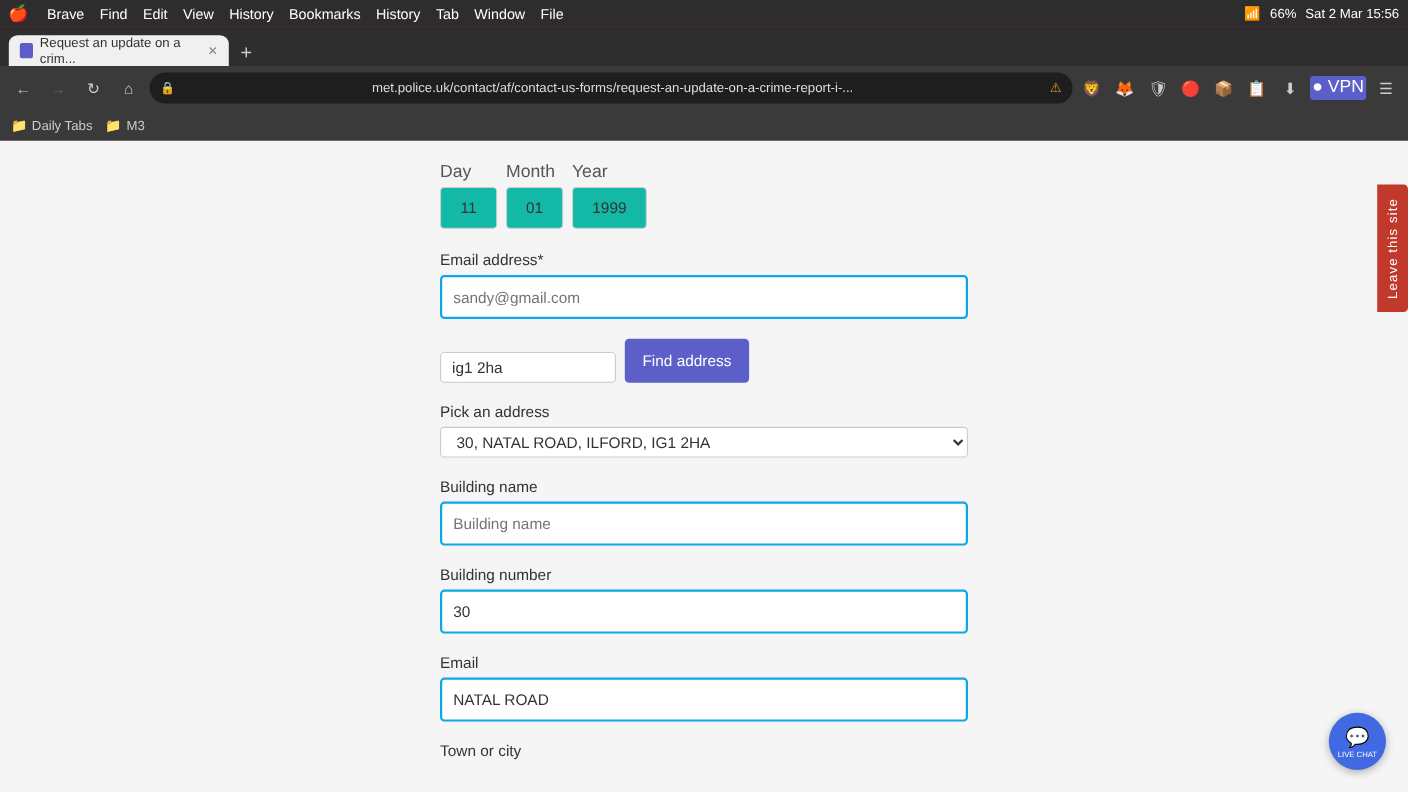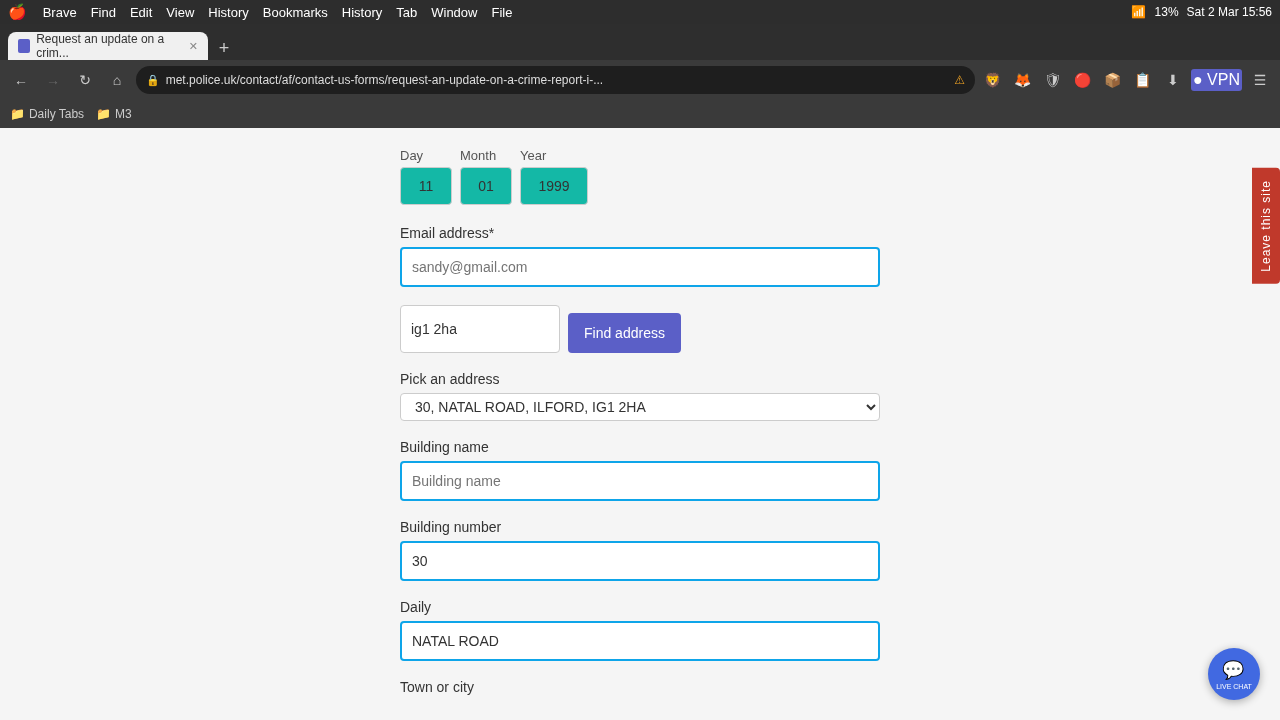--- a/index.html
+++ b/index.html
@@ -108,21 +108,21 @@
       background: #1e1e1e;
       border-radius: 14px;
       display: flex;
       align-items: center;
       padding: 0 10px;
       gap: 6px;
       font-size: 12px;
       color: #ccc;
     }
     .address-lock { color: #888; font-size: 11px; }
-    .address-text { flex: 1; font-size: 12px; color: #ddd; }
+    .address-text { flex: 1; font-size: 12px; color: #ddd; text-align: center; }
 
     
     .bookmarks-bar {
       height: 28px;
       background: #3a3a3a;
       display: flex;
       align-items: center;
       padding: 0 10px;
       gap: 12px;
       font-size: 12px;
@@ -153,21 +153,21 @@
       width: 480px;
     }
 
     
     .date-row {
       display: flex;
       gap: 8px;
       margin-bottom: 20px;
     }
     .date-label {
-      font-size: 13px;
+      font-size: 16px;
       color: #555;
       margin-bottom: 4px;
     }
 
     .field-group {
       margin-bottom: 18px;
     }
     .field-label {
       font-size: 14px;
       color: #333;
@@ -188,21 +188,21 @@
       outline: none;
     }
 
     .postcode-row {
       display: flex;
       gap: 8px;
       align-items: flex-end;
     }
     .postcode-input {
       width: 160px;
-      height: 48px;
+      height: 28px;
       border: 1px solid #ccc;
       border-radius: 4px;
       padding: 0 10px;
       font-size: 14px;
       color: #333;
       background: #fff;
       outline: none;
     }
     .find-address-btn {
       height: 40px;
@@ -322,21 +322,21 @@
     <span>View</span>
     <span>History</span>
     <span>Bookmarks</span>
     <span>History</span>
     <span>Tab</span>
     <span>Window</span>
     <span>File</span>
   </div>
   <div class="menubar-right">
     <span>📶</span>
-    <span>13%</span>
+    <span>66%</span>
     <span>Sat 2 Mar  15:56</span>
   </div>
 </div>
 
 <div class="browser-chrome">
 
   <div class="tab-bar">
     <div class="tab">
       <div class="tab-favicon"></div>
       <span>Request an update on a crim...</span>
@@ -426,21 +426,21 @@
         <label class="field-label">Building name</label>
         <input class="form-input" type="text" placeholder="Building name" style="">
       </div>
 
       <div class="field-group">
         <label class="field-label">Building number</label>
         <input class="form-input" type="text" value="30" style="">
       </div>
 
       <div class="field-group">
-        <label class="field-label">Daily</label>
+        <label class="field-label">Email</label>
         <input class="form-input" type="text" value="NATAL ROAD" style="">
       </div>
 
       <div class="field-group">
         <label class="field-label">Town or city</label>
 
       </div>
 
     </div>
   </div>

